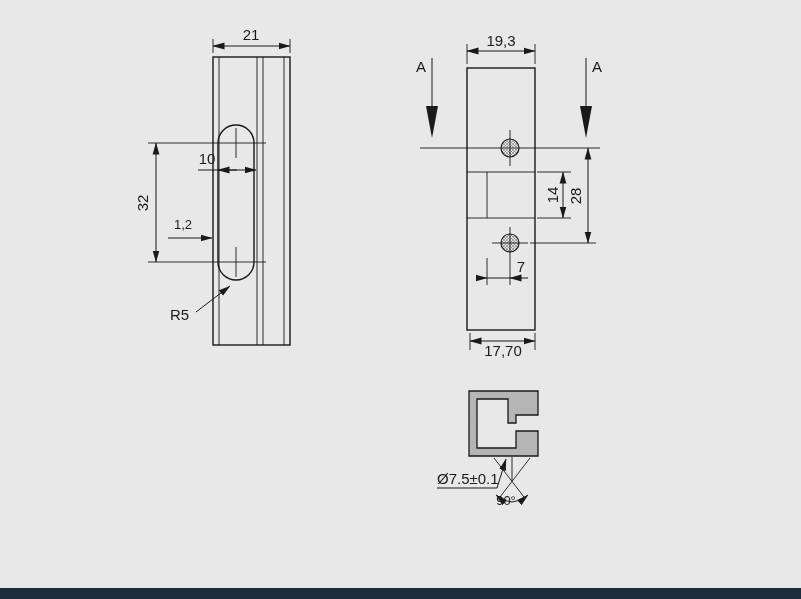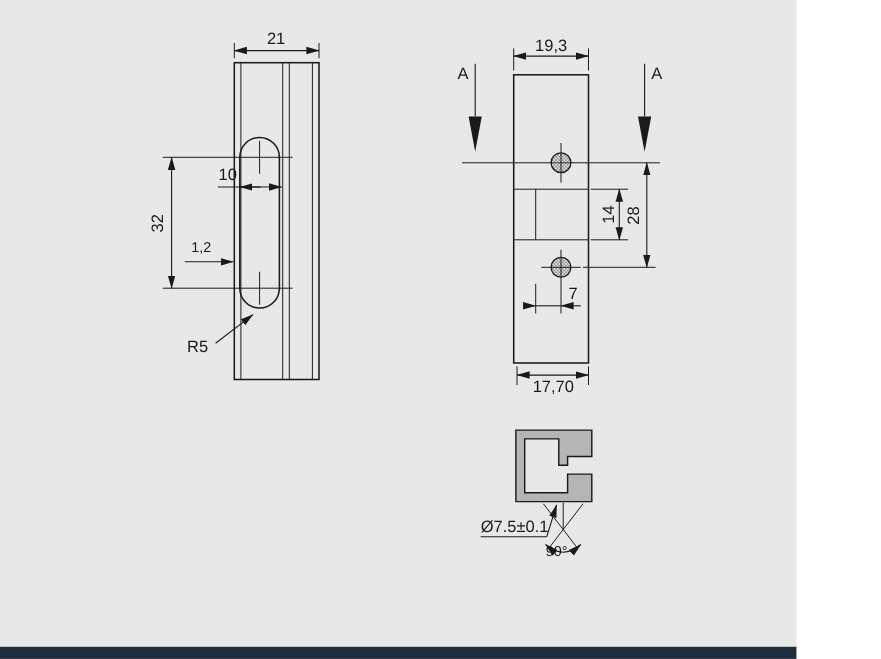--- a/index.html
+++ b/index.html
@@ -1,18 +1,18 @@
 <!DOCTYPE html>
 <html><head>
 <meta charset="utf-8">
 <style>
   html,body{margin:0;padding:0;}
   .stage{
     position:relative;
-    width:724px;height:599px;
+    width:801px;height:599px;
     background:#e8e8e8;
     overflow:hidden;
     font-family:"Liberation Sans", sans-serif;
   }
   svg{position:absolute;top:0;left:0;display:block;}
   svg text{
     font-family:"Liberation Sans", sans-serif;
     font-size:15px;
     fill:#1a1a1a;
   }

